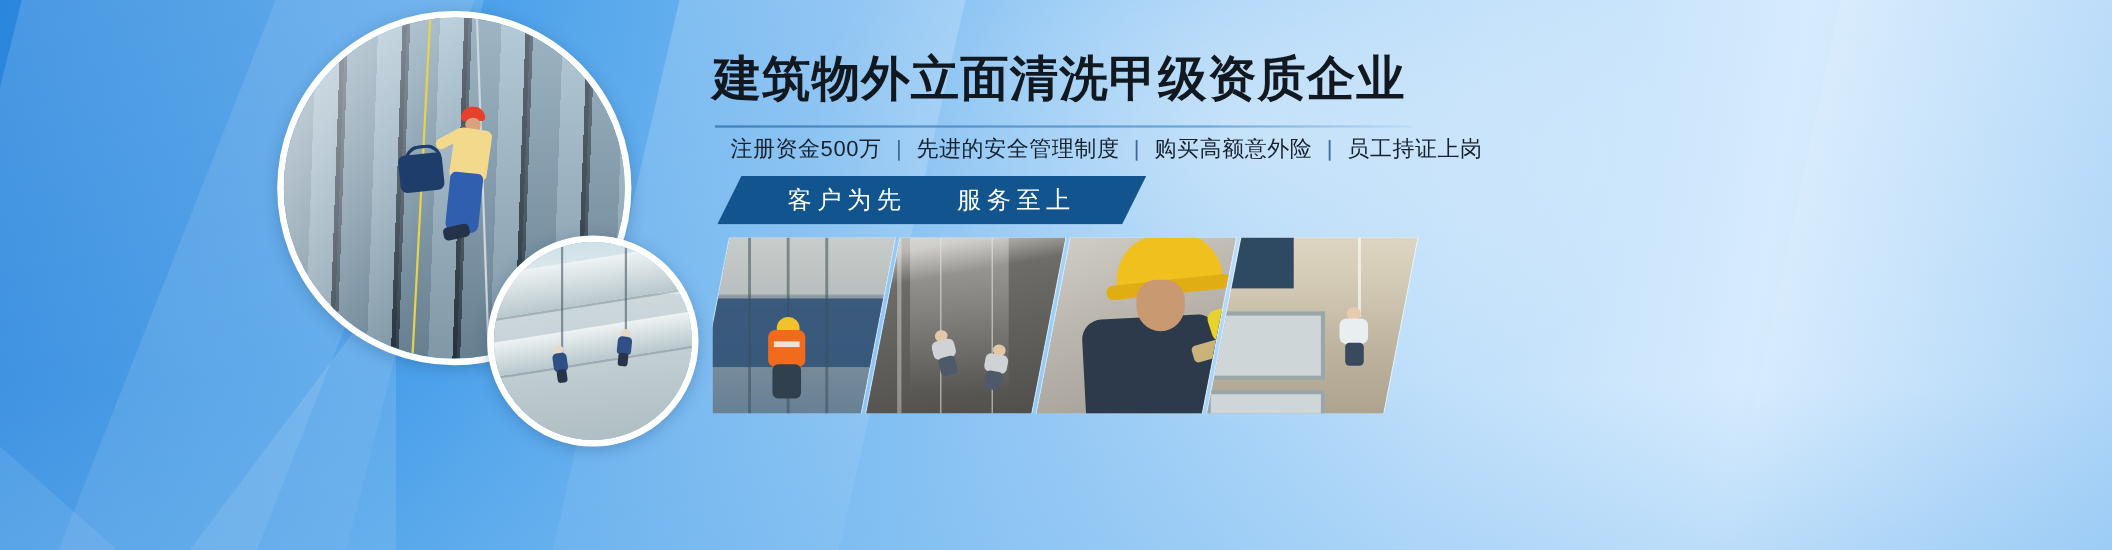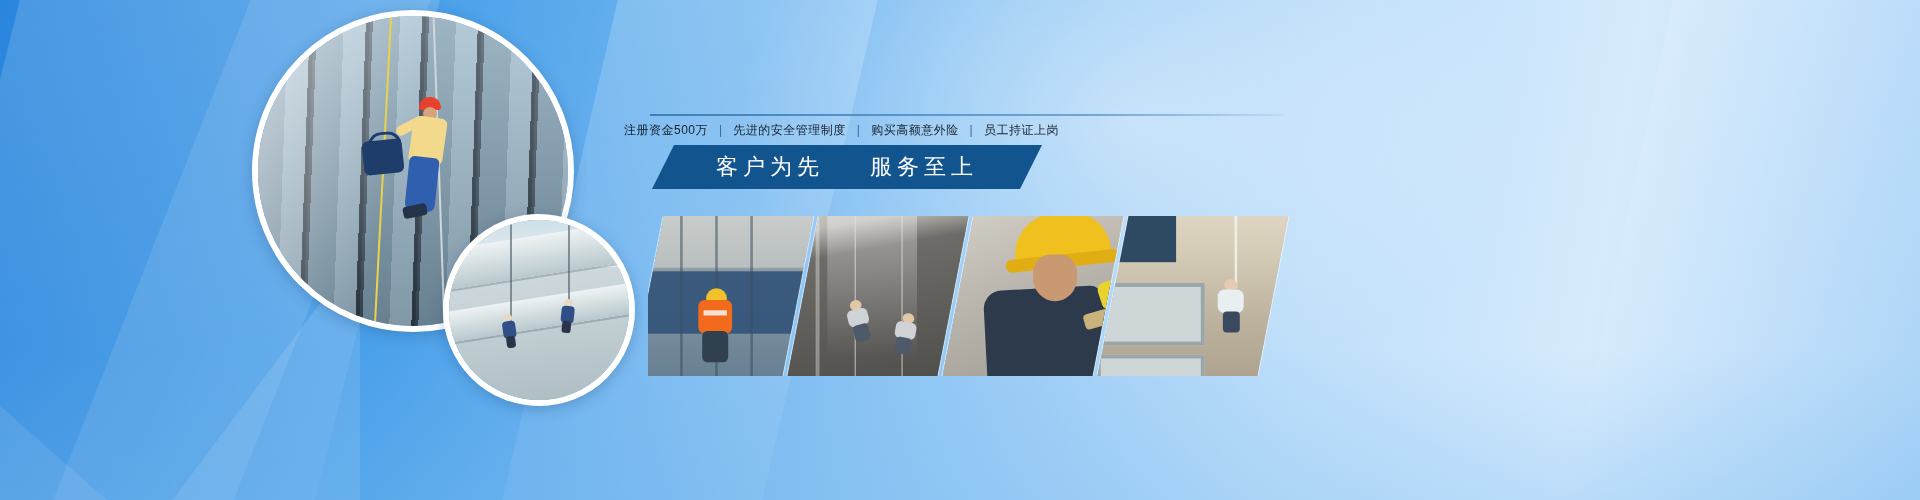--- a/index.html
+++ b/index.html
@@ -125,28 +125,28 @@
   .headline{
     position:absolute;left:648px;top:48px;width:680px;
     font-size:44px;font-weight:bold;letter-spacing:1px;
     color:#111820;line-height:1.08;white-space:nowrap;
   }
   .divider{
     position:absolute;left:650px;top:114px;width:633px;height:2px;
     background:linear-gradient(90deg,#3f7dbb,#6fa6d8 70%,rgba(140,190,230,.2));
   }
   .subline{
-    position:absolute;left:624px;top:122px;width:690px;
-    font-size:12px;color:#16222e;white-space:nowrap;letter-spacing:.5px;
+    position:absolute;left:664px;top:122px;width:690px;
+    font-size:20px;color:#16222e;white-space:nowrap;letter-spacing:.5px;
   }
   .subline .sep{color:#3a6a99;padding:0 7px;font-weight:300;}
 
   
   .ribbon{
-    position:absolute;left:652px;top:145px;width:632px;height:43px;
+    position:absolute;left:652px;top:160px;width:632px;height:43px;
   }
   .rib-blue{
     position:absolute;left:0;top:0;width:390px;height:44px;
     background:#12548e;
     clip-path:polygon(22px 0,100% 0,calc(100% - 22px) 100%,0 100%);
     display:flex;align-items:center;justify-content:center;gap:46px;
   }
   .rib-blue span{
     color:#ffffff;font-size:22px;letter-spacing:5px;font-weight:500;
     white-space:nowrap;
@@ -283,20 +283,21 @@
         <div class="wb-l"></div>
       </div>
       <div class="worker-b wbn2">
         <div class="wb-h"></div>
         <div class="wb-b"></div>
         <div class="wb-l"></div>
       </div>
     </div>
   </div>
 
+  <div class="headline">建筑物外立面清洗甲级资质企业</div>
   <div class="divider"></div>
 
   <div class="subline">
     <span>注册资金500万</span>
     <span class="sep">|</span>
     <span>先进的安全管理制度</span>
     <span class="sep">|</span>
     <span>购买高额意外险</span>
     <span class="sep">|</span>
     <span>员工持证上岗</span>

